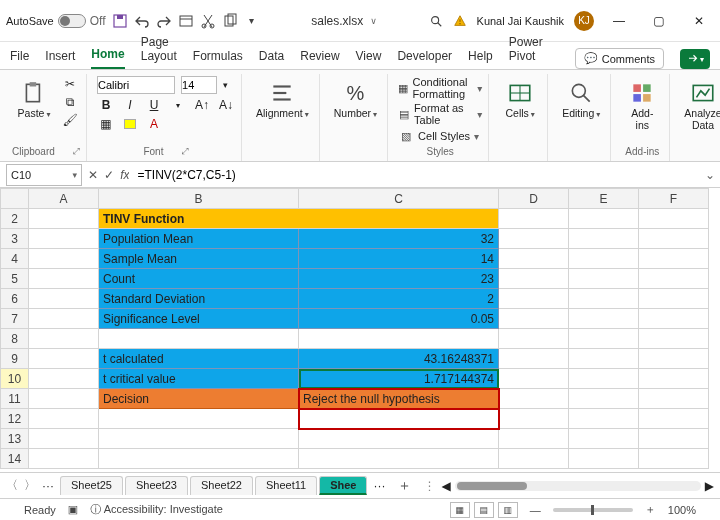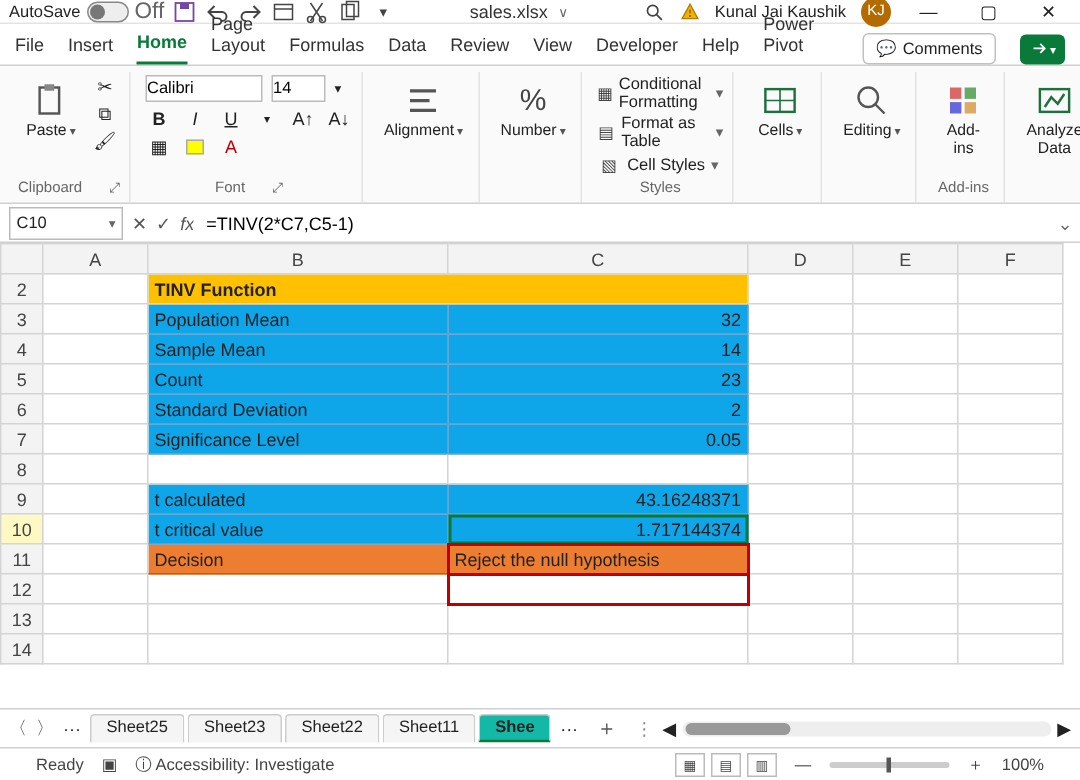--- a/index.html
+++ b/index.html
@@ -1,18 +1,18 @@
 <!DOCTYPE html>
 <html><head>
 <meta charset="utf-8">
 <style>
   * { box-sizing: border-box; margin: 0; padding: 0; font-family: "Segoe UI", Arial, sans-serif; }
   body { width: 720px; height: 520px; background: #fff; overflow: hidden; font-size: 12px; color: #222; display: flex; flex-direction: column; }
   
-  .titlebar { height: 16px; display: flex; align-items: center; padding: 0 6px; gap: 8px; border-bottom: 1px solid #e3e3e3; }
+  .titlebar { height: 42px; display: flex; align-items: center; padding: 0 6px; gap: 8px; border-bottom: 1px solid #e3e3e3; }
   .titlebar .left { display: flex; align-items: center; gap: 6px; }
   .titlebar .mid { flex: 1; display: flex; align-items: center; justify-content: center; gap: 7px; }
   .titlebar .right { display: flex; align-items: center; gap: 10px; }
   .autosave-toggle { display: flex; align-items: center; gap: 4px; font-size: 11px; }
   .toggle { width: 28px; height: 14px; border: 1px solid #888; border-radius: 7px; position: relative; background: #eee; }
   .toggle .knob { position: absolute; width: 10px; height: 10px; border-radius: 50%; background: #777; top: 1px; left: 1px; }
   .ico { width: 16px; height: 16px; display: inline-flex; align-items: center; justify-content: center; color: #444; }
   .ico svg { width: 100%; height: 100%; }
   .filename { font-size: 12px; color: #333; }
   .search-ico, .warn-ico { width: 14px; height: 14px; }
@@ -90,21 +90,21 @@
 </head>
 <body>
 
 <div class="titlebar">
   <div class="left">
     <div class="autosave-toggle">
       <span>AutoSave</span>
       <div class="toggle">
           <div class="knob"></div>
         </div>
-      <span style="font-size:15px;color:#666;text-align:right;">Off</span>
+      <span style="font-size:12px;color:#666;text-align:right;">Off</span>
     </div>
     <span class="ico">
         <svg viewBox="0 0 16 16">
           <rect x="2" y="2" width="12" height="12" fill="none" stroke="#7647a2" stroke-width="1.2"></rect>
           <rect x="5" y="2" width="6" height="4" fill="#7647a2"></rect>
         </svg>
       </span>
     <span class="ico">
         <svg viewBox="0 0 16 16">
           <path d="M6 4 L2 8 L6 12 M2 8 H11 A3 3 0 0 1 11 14" fill="none" stroke="#444" stroke-width="1.3"></path>

